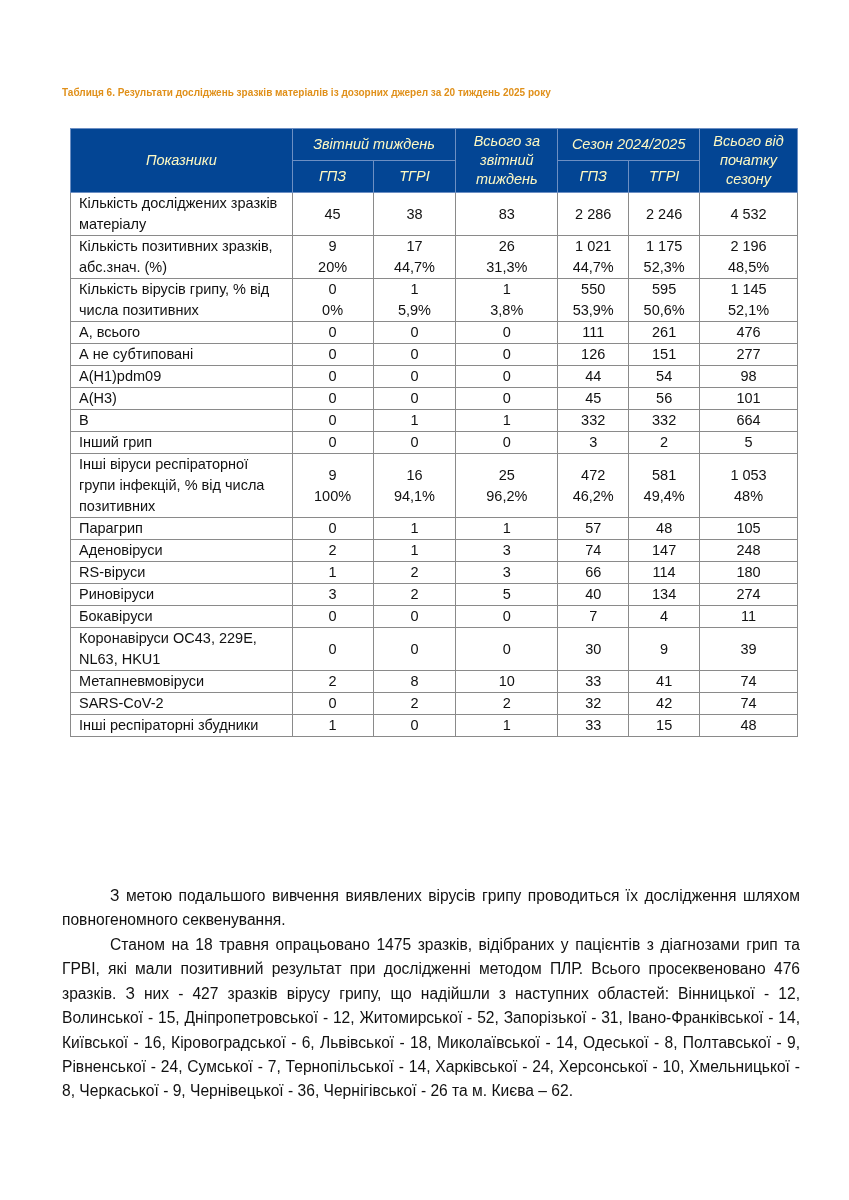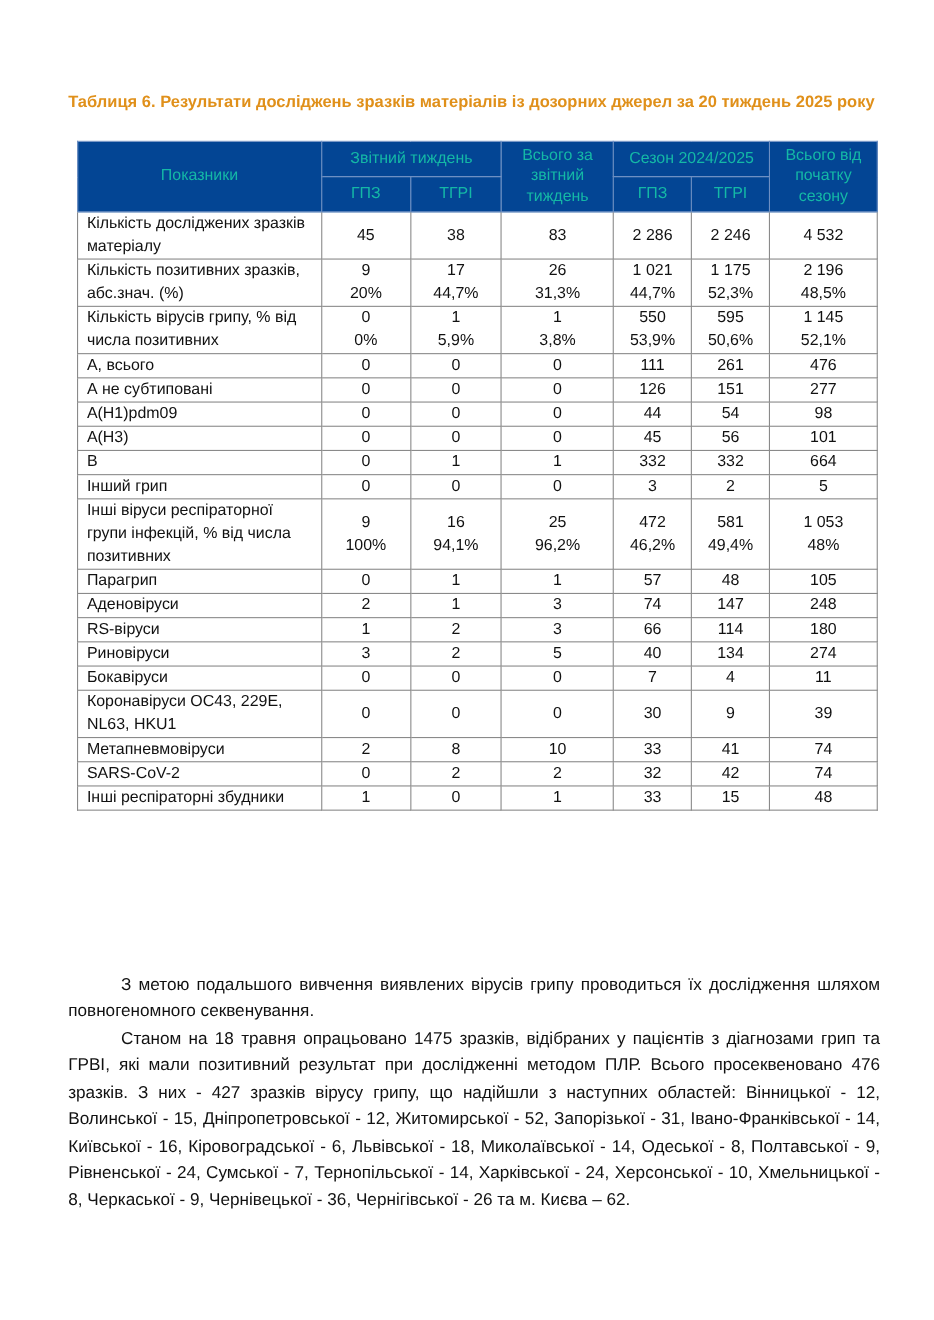--- a/index.html
+++ b/index.html
@@ -1,20 +1,20 @@
 <!DOCTYPE html>
 <html><head>
 <meta charset="utf-8">
 <style>
   html, body { margin: 0; padding: 0; background: #ffffff; }
   body { width: 849px; height: 1200px; position: relative; font-family: "Liberation Sans", sans-serif; color: #111; }
   .page { position: absolute; left: 0; top: 0; width: 849px; height: 1200px; }
-  .caption { position: absolute; left: 62px; top: 82px; width: 738px; font-weight: bold; font-size: 15px; line-height: 22px; color: #e0901a; text-align: justify; }
+  .caption { position: absolute; left: 62px; top: 82px; width: 738px; font-weight: bold; font-size: 10px; line-height: 22px; color: #e0901a; text-align: justify; }
   table.data { position: absolute; left: 70px; top: 128px; width: 728px; border-collapse: collapse; font-size: 14.5px; }
-  table.data th { background: #034594; color: #14b8a6; font-weight: normal; border: 1px solid #6d8fc3; text-align: center; padding: 0 4px; line-height: 19px; }
+  table.data th { background: #034594; color: #fef9c3; font-weight: normal; border: 1px solid #6d8fc3; text-align: center; padding: 0 4px; line-height: 19px; font-style: italic; }
   table.data td { border: 1px solid #8a8a8a; padding: 0 6px; text-align: center; line-height: 21px; vertical-align: middle; }
   table.data td.label { text-align: left; padding-left: 8px; }
   .h2 { position: absolute; left: 60px; top: 802px; width: 740px; text-align: center; color: #123f7a; font-weight: bold; font-size: 18px; line-height: 29px; }
   .para { position: absolute; left: 62px; width: 738px; font-size: 15.6px; line-height: 24.4px; text-align: justify; text-indent: 48px; }
   .p1 { top: 884px; }
   .p2 { top: 933px; }
 </style>
 </head>
 <body>
 

